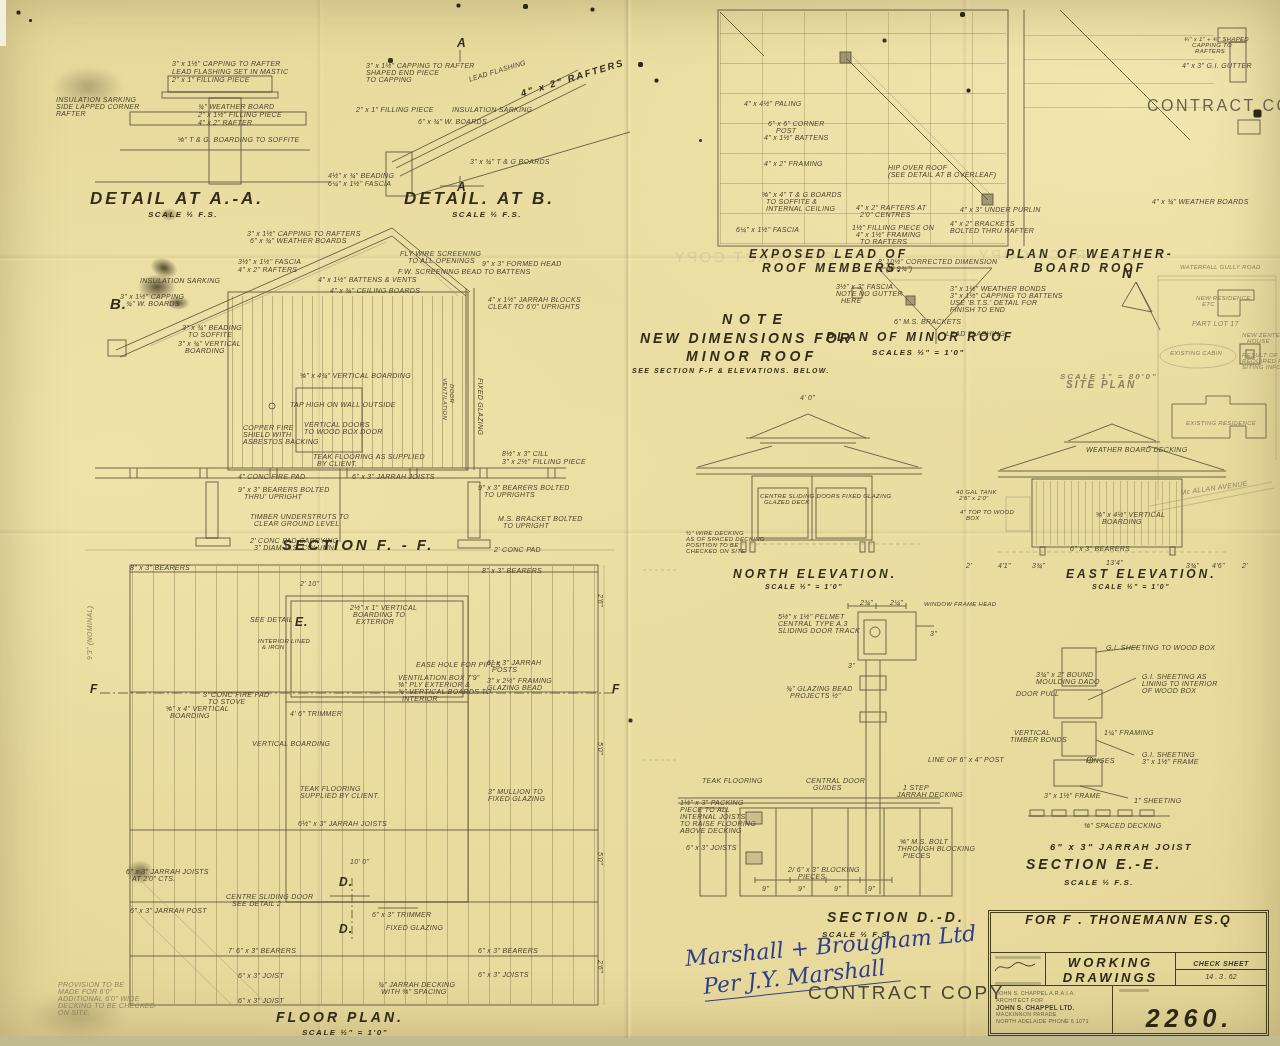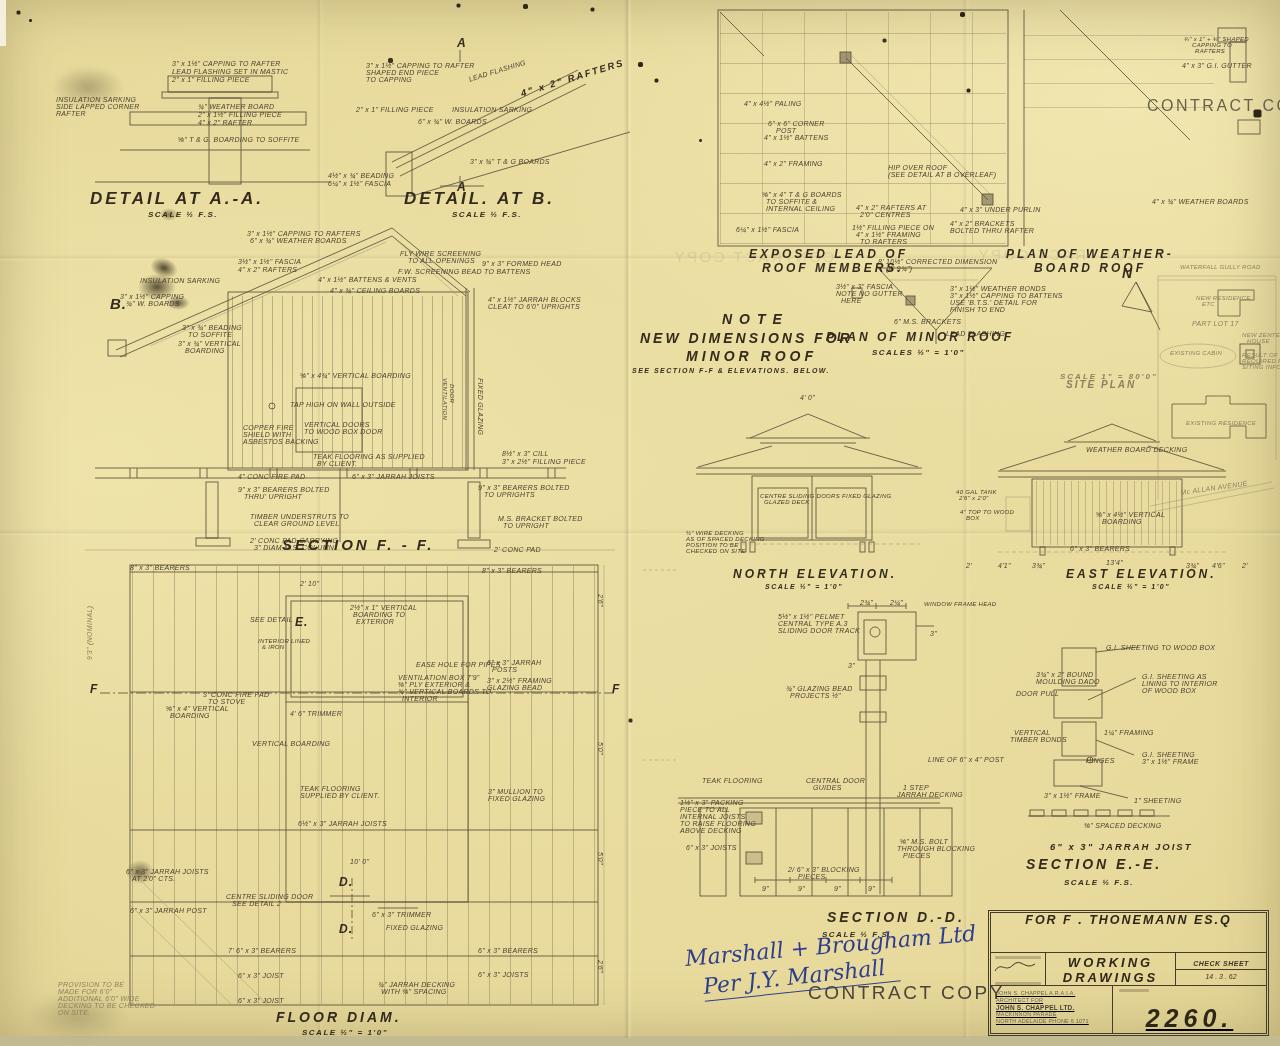--- a/index.html
+++ b/index.html
@@ -40,21 +40,21 @@
           color:#2e3e8e;white-space:nowrap;transform-origin:left top;}
   .sig1{left:684px;top:946px;font-size:22px;transform:rotate(-5deg);}
   .sig2{left:702px;top:974px;font-size:22px;transform:rotate(-6deg);border-bottom:1.5px solid #2e3e8e;padding:0 14px 2px 0;}
   .tblock{position:absolute;left:988px;top:910px;width:281px;height:126px;}
   .tb-outer{position:absolute;inset:0;border:1.2px solid #453d2b;}
   .tb-inner{position:absolute;inset:2px;border:1px solid #453d2b;display:flex;flex-direction:column;}
   .tb-row1{height:42px;border-bottom:1px solid #453d2b;text-align:center;color:#2e2718;}
   .tb-proj{font-weight:bold;font-style:italic;font-size:19px;letter-spacing:3px;margin-top:3px;}
   .tb-client{font-weight:bold;font-style:italic;font-size:12.5px;letter-spacing:2px;}
   .tb-row2{height:33px;border-bottom:1px solid #453d2b;display:flex;justify-content:space-between;}
-  .tb-row3{flex:1;display:flex;text-decoration:underline;}
+  .tb-row3{flex:1;display:flex;}
   .tb-cell{position:relative;}
   .tb-sign{width:54px;border-right:1px solid #453d2b;}
   .tb-work{flex:1;text-align:center;font-weight:bold;font-style:italic;font-size:13px;
            letter-spacing:3px;color:#2e2718;line-height:15px;padding-top:2px;}
   .tb-check{width:90px;border-left:1px solid #453d2b;text-align:center;color:#3a3426;}
   .tb-check .lbl{font-size:7px;font-style:italic;font-weight:bold;letter-spacing:.5px;margin-top:7px;border-bottom:1px solid #453d2b;padding-bottom:2px;}
   .tb-check .dt{font-size:7px;font-style:italic;margin-top:3px;}
   .tb-arch{width:116px;border-right:1px solid #453d2b;padding:4px 0 0 5px;color:#6b634e;}
   .tb-arch div{font-size:5.5px;line-height:7px;letter-spacing:.2px;}
   .tb-arch .firm{font-size:6.5px;color:#4a4234;font-weight:bold;}
@@ -482,21 +482,21 @@
       <span class="title t-pencil" style="left: 1060px; top: 373px; font-size: 8px;">SCALE 1" = 80'0"</span>
       <span class="title" style="left: 282px; top: 537px; font-size: 15px;">SECTION F. - F.</span>
       <span class="title" style="left: 733px; top: 568px; font-size: 12px;">NORTH ELEVATION.</span>
       <span class="title t-scale" style="left: 765px; top: 583px; font-size: 7px;">SCALE  ½" = 1'0"</span>
       <span class="title" style="left: 1066px; top: 568px; font-size: 12px;">EAST  ELEVATION.</span>
       <span class="title t-scale" style="left: 1092px; top: 583px; font-size: 7px;">SCALE   ½" = 1'0"</span>
       <span class="title" style="left: 783px; top: 910px; font-size: 14px; margin-left: 44px;">SECTION D.-D.</span>
       <span class="title t-scale" style="left: 822px; top: 931px; font-size: 8px;">SCALE  ½ F.S.</span>
       <span class="title" style="left: 1026px; top: 857px; font-size: 14px;">SECTION E.-E.</span>
       <span class="title t-scale" style="left: 1064px; top: 879px; font-size: 8px;">SCALE  ½ F.S.</span>
-      <span class="title" style="left: 276px; top: 1010px; font-size: 14px;">FLOOR DIAM.</span>
+      <span class="title" style="left: 276px; top: 1010px; font-size: 14px;">FLOOR PLAN.</span>
       <span class="title t-scale" style="left: 302px; top: 1029px; font-size: 8px;">SCALE  ½" = 1'0"</span>
     </div>
 
   <div class="stamp top">CONTRACT COPY</div>
   <div class="stamp bottom">CONTRACT COPY</div>
   <div class="stamp ghost g1">CONTRACT COPY</div>
   <div class="stamp ghost g2">CONTRACT COPY</div>
 
   <div class="script sig1">Marshall + Brougham Ltd</div>
   <div class="script sig2">Per J.Y. Marshall</div>

